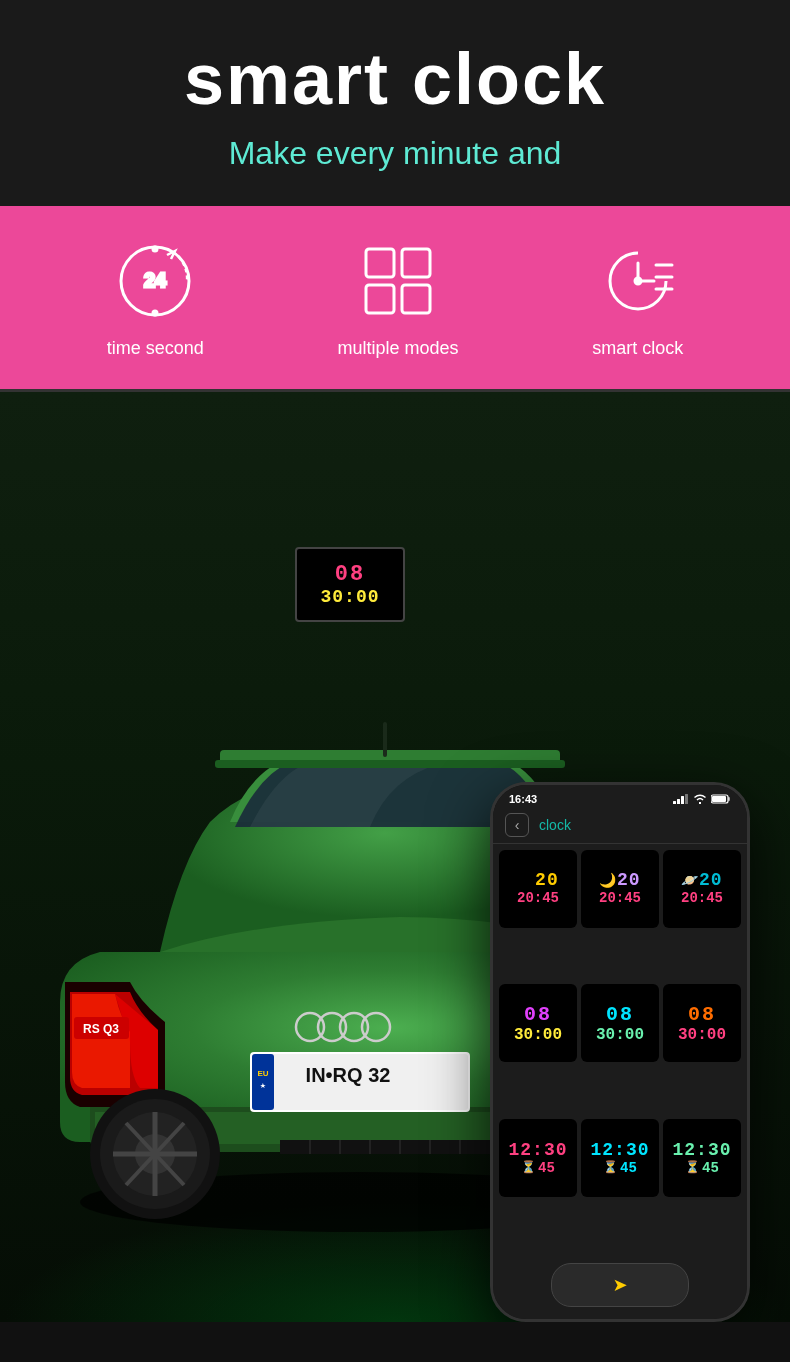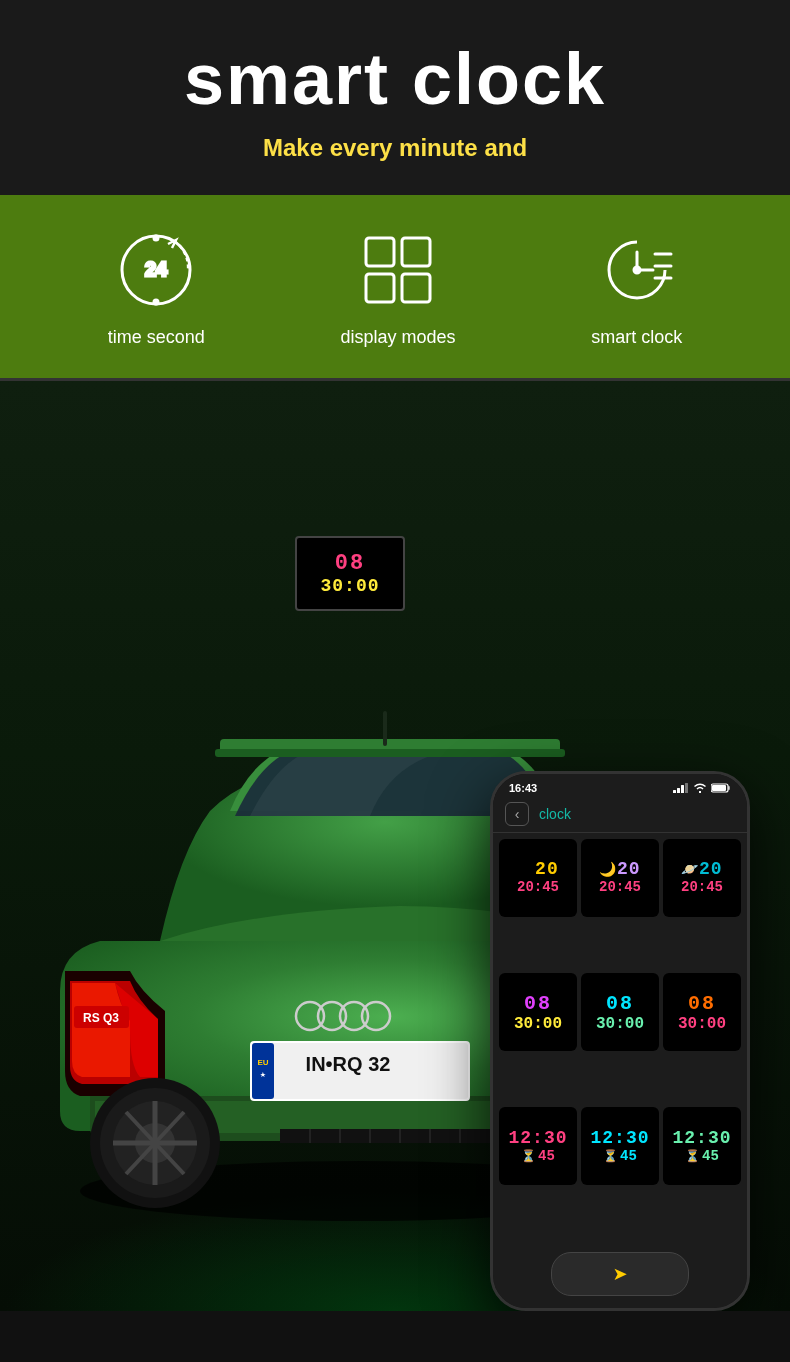--- a/index.html
+++ b/index.html
@@ -18,34 +18,34 @@
       padding: 40px 20px 30px;
     }
     .main-title {
       font-size: 72px;
       font-weight: 900;
       color: #fff;
       letter-spacing: 2px;
       line-height: 1.1;
     }
     .subtitle {
-      font-size: 24px;
-      color: #fde047;
+      font-size: 32px;
+      color: #5eead4;
       margin-top: 12px;
-      font-weight: 700;
+      font-weight: 400;
       line-height: 1.4;
     }
 
     
     .features-row {
       display: flex;
       justify-content: space-around;
       align-items: center;
       padding: 30px 40px 30px;
-      background: #4d7c0f;
+      background: #ec4899;
     }
     .feature-item {
       display: flex;
       flex-direction: column;
       align-items: center;
       gap: 12px;
     }
     .feature-icon {
       width: 90px;
       height: 90px;
@@ -324,21 +324,21 @@
   <div class="feature-item">
     <div class="feature-icon">
       <svg viewBox="0 0 80 80">
 
         <rect x="8" y="8" width="28" height="28" rx="3" stroke="#fff" stroke-width="3" fill="none"></rect>
         <rect x="44" y="8" width="28" height="28" rx="3" stroke="#fff" stroke-width="3" fill="none"></rect>
         <rect x="8" y="44" width="28" height="28" rx="3" stroke="#fff" stroke-width="3" fill="none"></rect>
         <rect x="44" y="44" width="28" height="28" rx="3" stroke="#fff" stroke-width="3" fill="none"></rect>
       </svg>
     </div>
-    <span class="feature-label">display modes</span>
+    <span class="feature-label">multiple modes</span>
   </div>
 
   <div class="feature-item">
     <div class="feature-icon">
       <svg viewBox="0 0 80 80">
 
         <path d="M68 40 A28 28 0 1 1 40 12" stroke="#fff" stroke-width="3" fill="none"></path>
 
         <line x1="40" y1="40" x2="40" y2="22" stroke="#fff" stroke-width="3" stroke-linecap="round"></line>
         <line x1="40" y1="40" x2="56" y2="40" stroke="#fff" stroke-width="3" stroke-linecap="round"></line>

